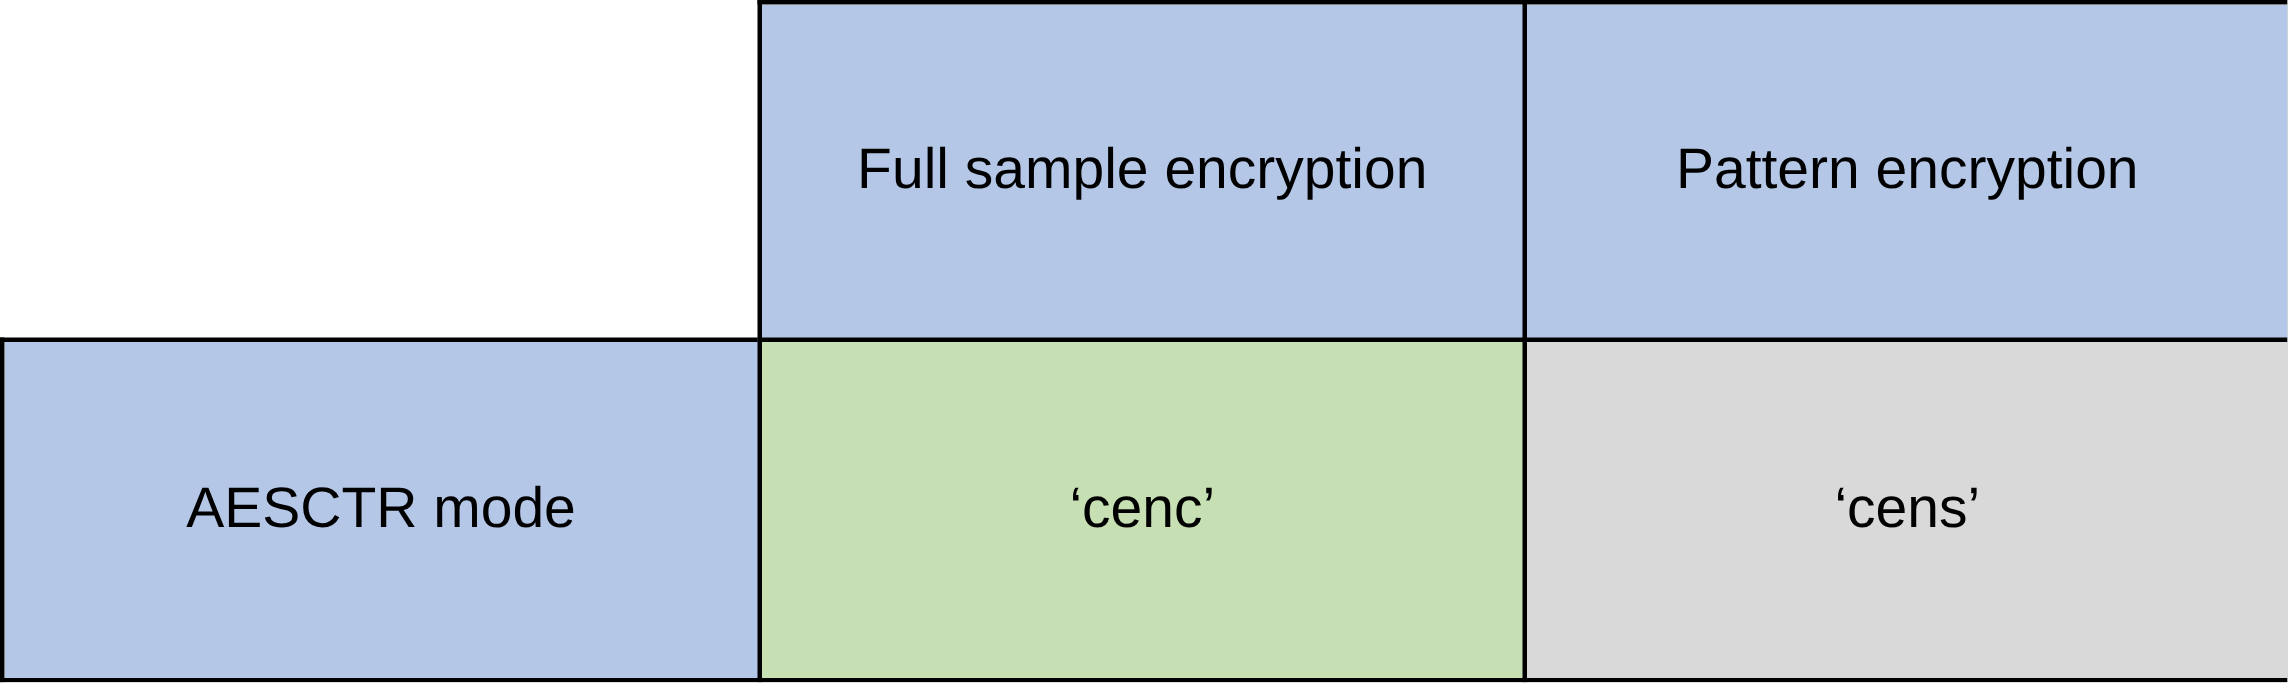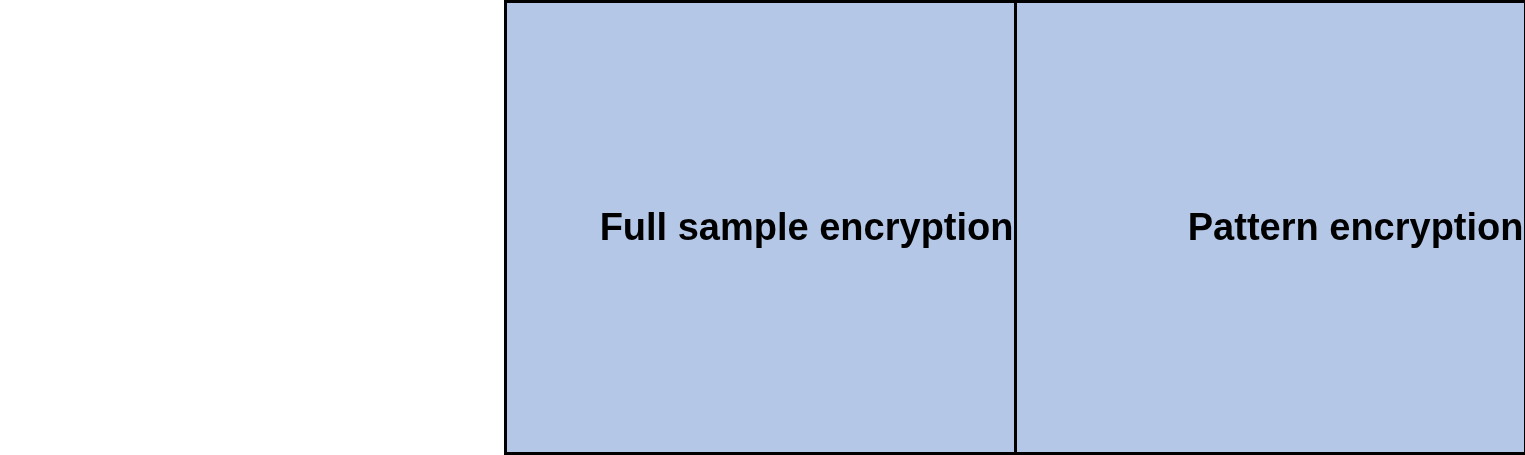--- a/index.html
+++ b/index.html
@@ -19,23 +19,23 @@
     table-layout: fixed;
     width: 1525px;
     height: 455px;
     font-family: "Liberation Sans", sans-serif;
     font-size: 38px;
     font-weight: 400;
     color: var(--text, #000000);
   }
   table.enc-table td,
   table.enc-table th {
-    text-align: right;
+    text-align: center;
     vertical-align: middle;
-    font-weight: 700;
+    font-weight: 400;
     border: 3px solid var(--border, #000000);
     padding: 0;
     overflow: hidden;
   }
   table.enc-table .corner {
     border: none;
     background: var(--page-bg, #FFFFFF);
   }
   table.enc-table [data-fill="blue"]  { background: var(--fill-blue,  #B4C7E7); }
   table.enc-table [data-fill="green"] { background: var(--fill-green, #C6E0B4); }
@@ -53,15 +53,20 @@
       <col style="width:505px">
       <col style="width:510px">
       <col style="width:510px">
     </colgroup>
     <tbody>
         <tr class="header-row">
       <td class="corner"></td>
       <th data-fill="blue">Full sample encryption</th>
       <th data-fill="blue">Pattern encryption</th>
     </tr>
+    <tr class="body-row-1">
+      <th data-fill="blue">AESCTR mode</th>
+      <td data-fill="green">‘cenc’</td>
+      <td data-fill="gray">‘cens’</td>
+    </tr>
   </tbody>
     </table>
 </div>
 
 </body></html>

